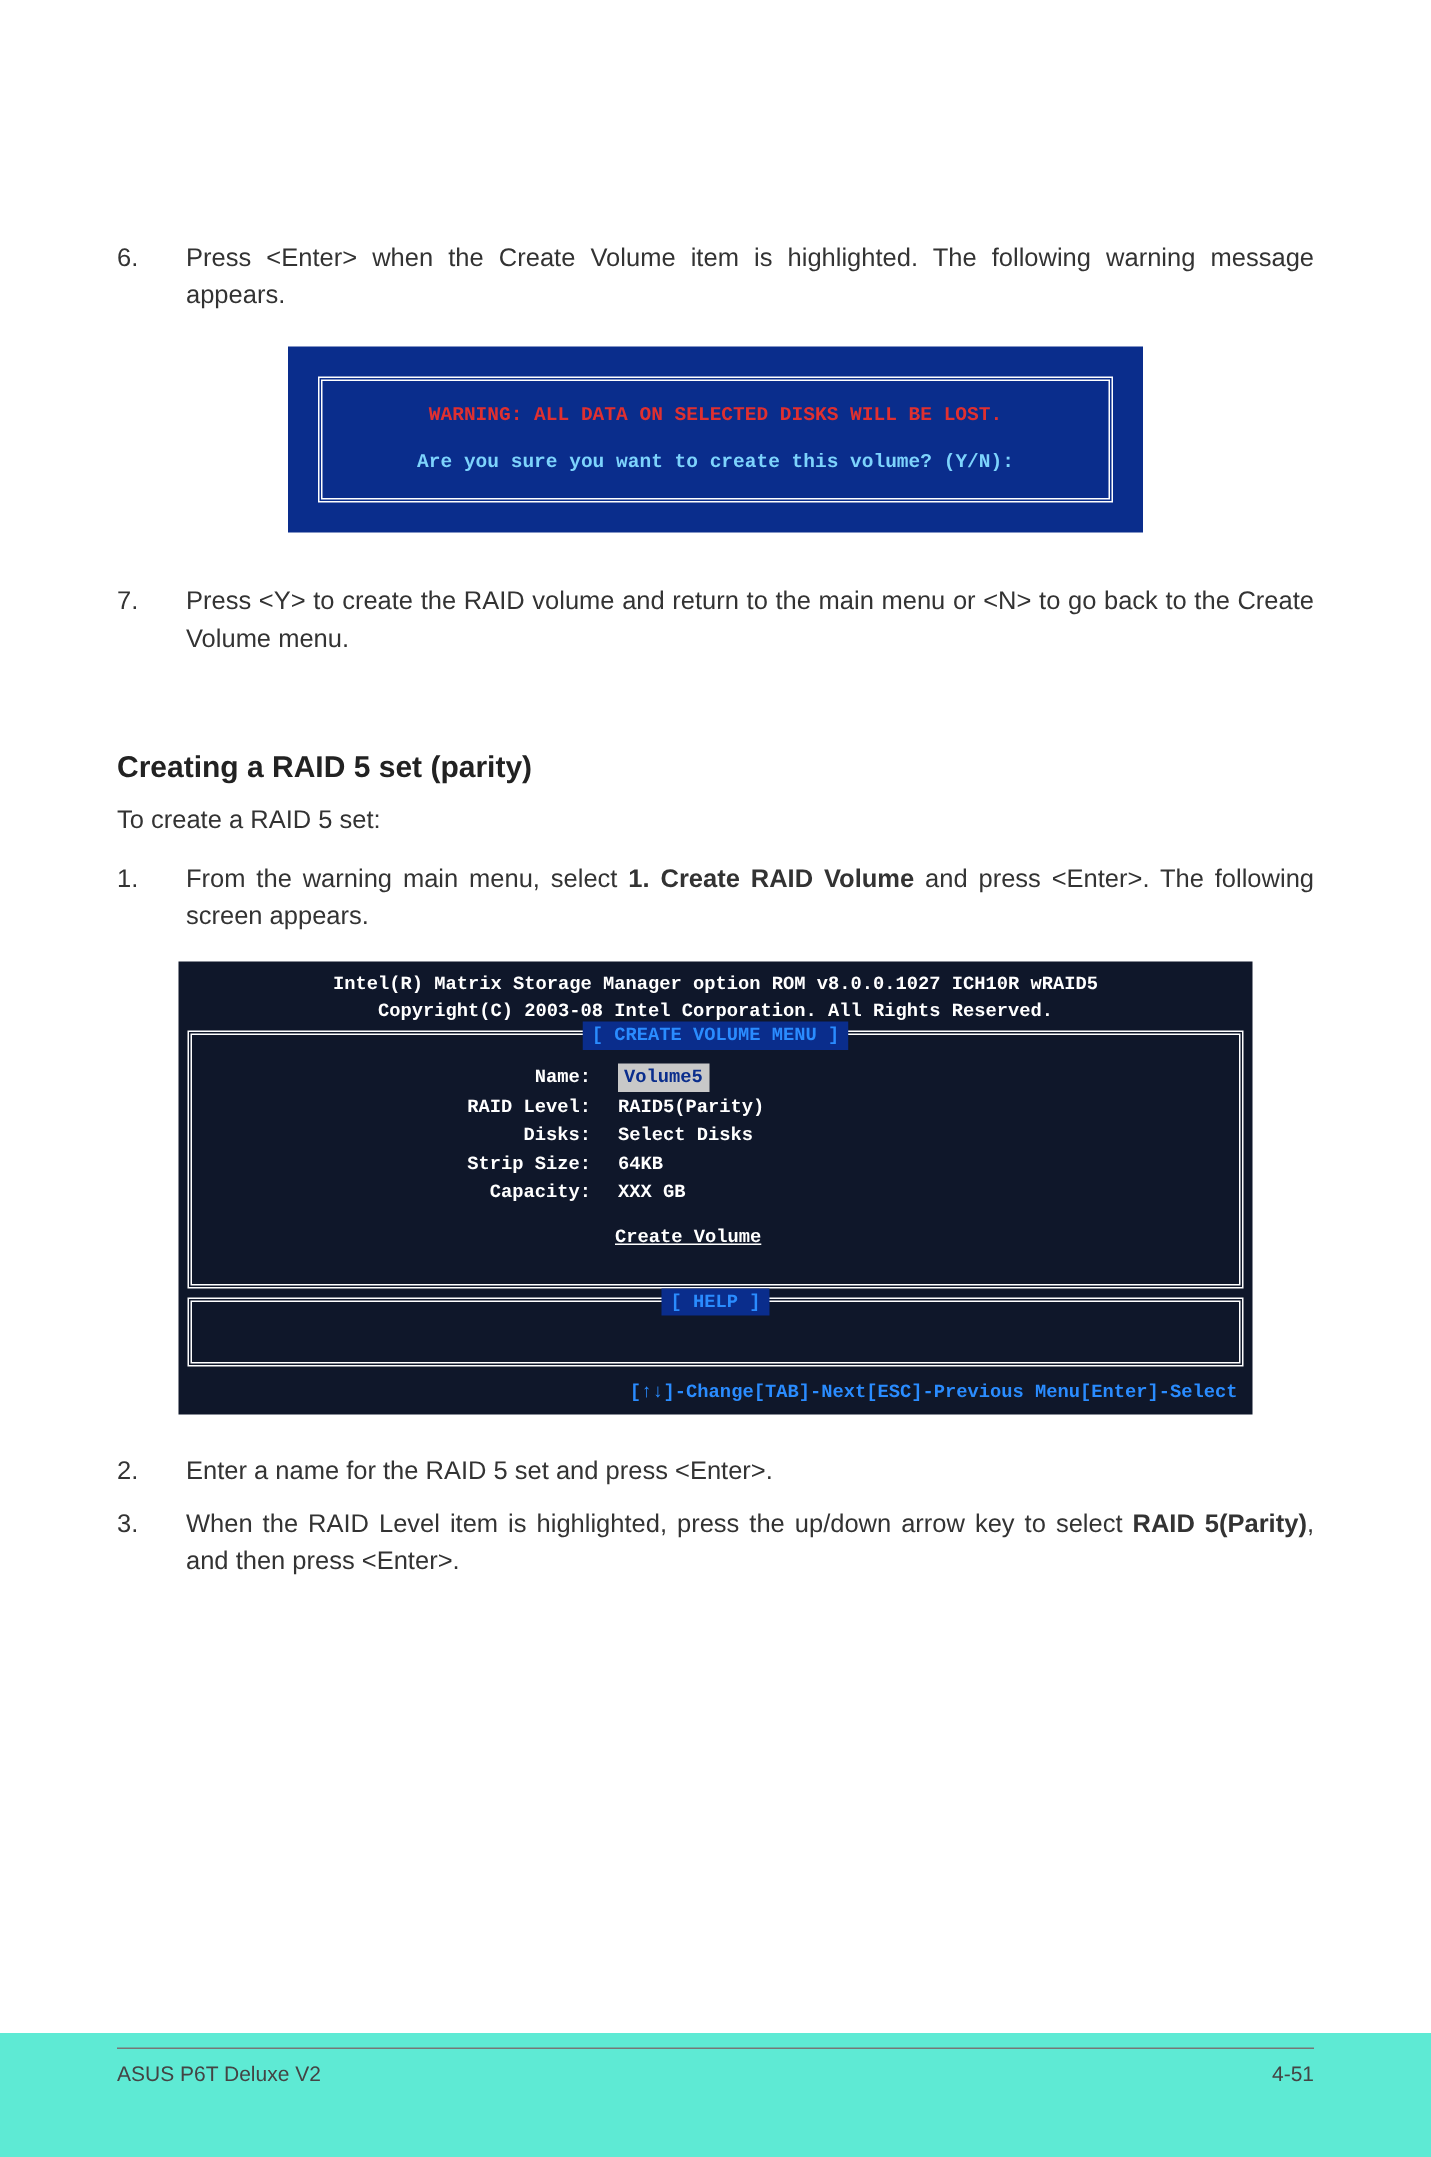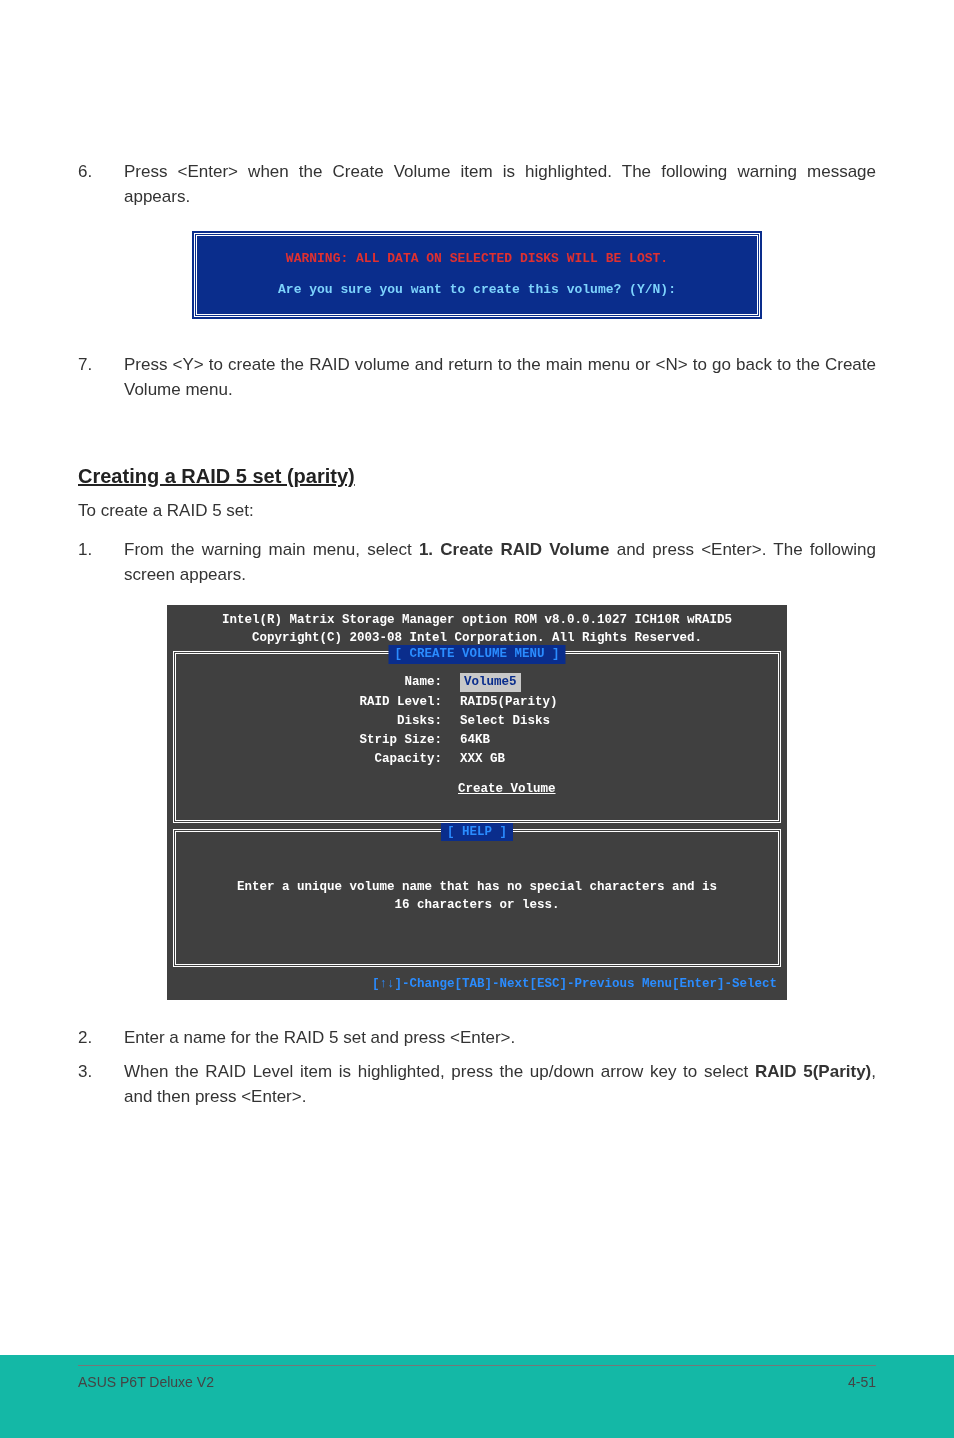--- a/index.html
+++ b/index.html
@@ -11,38 +11,38 @@
     font-size: 17px;
     line-height: 1.45;
   }
   .ol-row { display: flex; margin-bottom: 10px; }
   .ol-num { width: 46px; flex: 0 0 46px; }
   .ol-body { flex: 1; text-align: justify; }
   .dialog-wrap { display:flex; justify-content:center; margin: 22px 0 34px 0; }
   .dialog {
     width: 570px;
     background: #0a2d8c;
-    padding: 2px;
+    padding: 20px;
   }
   .dialog-inner {
     border: 3px double #fff;
     padding: 14px 10px;
     text-align: center;
     font-family: "Courier New", monospace;
     font-size: 13px;
   }
   .warn-line { color: #e03030; font-weight: bold; margin-bottom: 12px; display:block; }
   .confirm-line { color: #7dd3fc; font-weight: bold; display:block; }
-  .h2 { font-size: 20px; font-weight: bold; color:#222; margin: 60px 0 8px 0; text-decoration: underline; }
+  .h2 { font-size: 20px; font-weight: bold; color:#222; margin: 60px 0 8px 0; }
   .sub { margin-bottom: 14px; }
   .bold { font-weight: bold; }
   .bios-wrap { display:flex; justify-content:center; margin: 18px 0 26px 0; }
   .bios {
-    width: 620px;
-    background: #404040;
+    width: 716px;
+    background: #0f172a;
     font-family: "Courier New", monospace;
     font-size: 12.5px;
     color: #fff;
     font-weight: bold;
   }
   .bios-head { text-align: center; padding: 6px 4px 2px 4px; }
   .bios-head .l1 { display:block; }
   .bios-head .l2 { display:block; }
   .panel {
     margin: 2px 6px 6px 6px;
@@ -69,21 +69,21 @@
     padding: 2px 10px 6px 10px;
   }
   .bios-foot span { }
   .footer {
     position: fixed;
     left:0; right:0;
     width: 954px;
     bottom: 0;
     padding: 10px 78px 46px 78px;
     font-size: 14px; color:#444;
-    background:#14b8a6;
+    background:#5eead4;
   }
   .footer .rule { border-top:1px solid #777; margin-bottom:6px; }
   .footer-row { display:flex; justify-content: space-between; }
 </style>
 </head>
 <body>
 
 <div class="ol-row">
   <div class="ol-num">6.</div>
   <div class="ol-body">Press &lt;Enter&gt; when the Create Volume item is highlighted. The following warning message appears.</div>
@@ -138,24 +138,20 @@
         <span class="v">64KB</span>
       </div>
       <div class="kv">
         <span class="k">Capacity:</span>
         <span class="v">XXX   GB</span>
       </div>
       <div class="create-row">Create Volume</div>
     </div>
     <div class="panel">
       <span class="panel-title">[ HELP ]</span>
-      <div class="help-text">
-        <span>Enter a unique volume name that has no special characters and is</span><br>
-        <span>16 characters or less.</span>
-      </div>
     </div>
     <div class="bios-foot">
       <span>[↑↓]-Change</span>
       <span>[TAB]-Next</span>
       <span>[ESC]-Previous Menu</span>
       <span>[Enter]-Select</span>
     </div>
   </div>
 </div>
 

